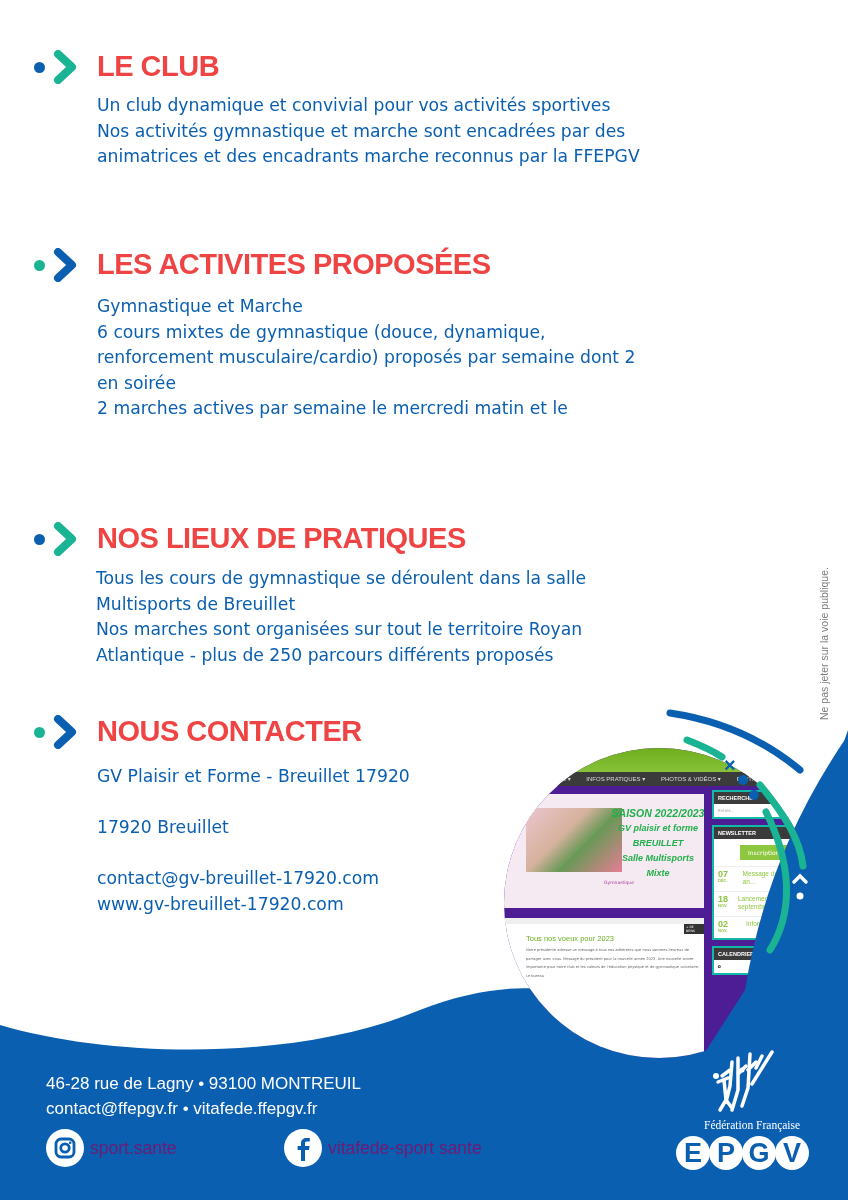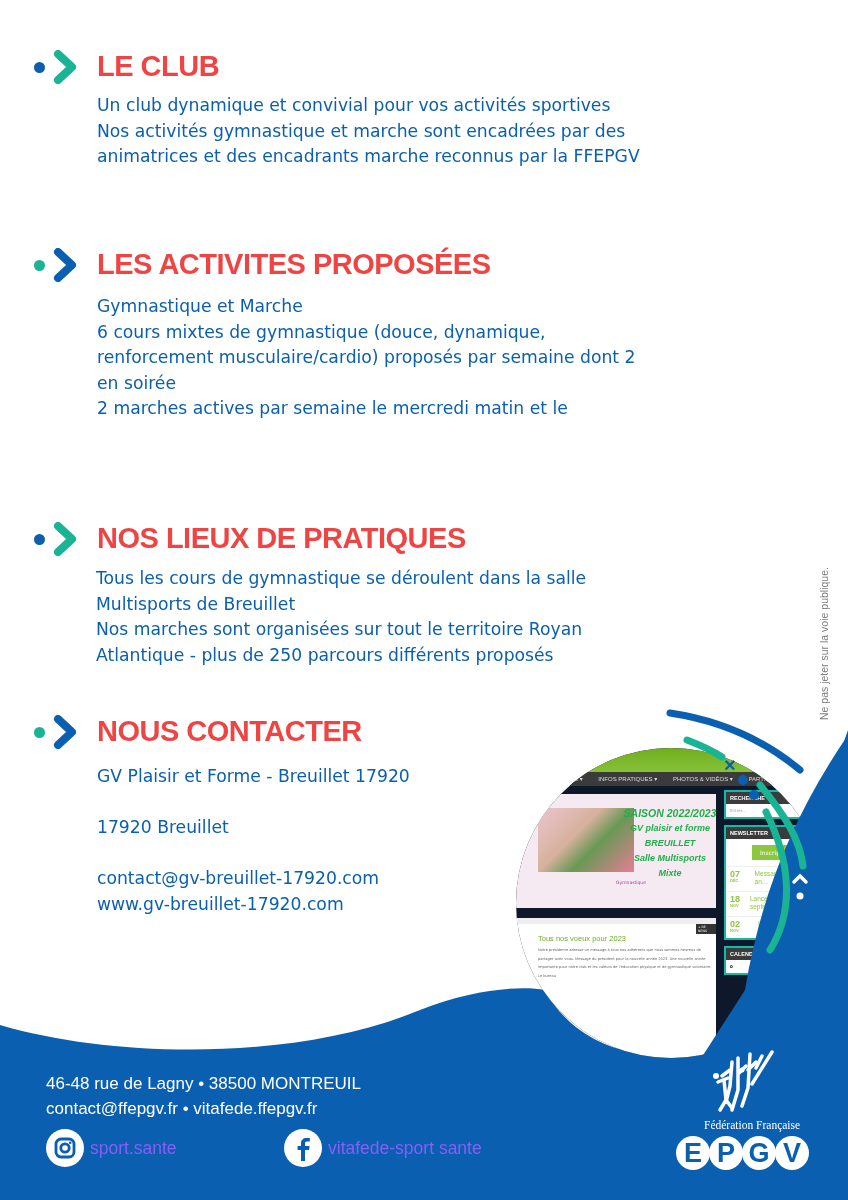--- a/index.html
+++ b/index.html
@@ -13,21 +13,21 @@
   .body-text { position: absolute; left: 97px; font-size: 17.2px; line-height: 25.5px; color: #0a5fb0; white-space: nowrap; }
   .body-text div { height: 25.5px; }
   .body-text .gap { height: 25.5px; }
 
   .vertical-note { position: absolute; left: 818px; top: 720px; transform: rotate(-90deg); transform-origin: left top;
                    font-family: "Liberation Sans", sans-serif; font-size: 10.5px; color: #7d7d7d; white-space: nowrap; }
 
   .footer-shape { position: absolute; left: 0; top: 0; width: 848px; height: 1200px; }
 
   
-  .site { position: absolute; left: 516px; top: 748px; width: 310px; height: 310px; border-radius: 50%; overflow: hidden; background: #0f172a; }
+  .site { position: absolute; left: 504px; top: 748px; width: 310px; height: 310px; border-radius: 50%; overflow: hidden; background: #4c1d95; }
   .site .green-top { position: absolute; left: 0; top: 0; width: 100%; height: 30px; background: linear-gradient(#6fae1d,#8dc63f); }
   .site .navbar { position: absolute; left: 0; top: 24px; width: 100%; height: 14px; background: #3b3b3b; font-family: "Liberation Sans", sans-serif;
                   font-size: 6px; color: #ddd; white-space: nowrap; padding-left: 46px; line-height: 14px; }
   .site .navbar span { margin-right: 14px; }
   .site .banner { position: absolute; left: 0; top: 46px; width: 200px; height: 114px; background: #f6eaf2; }
   .site .banner .photo { position: absolute; left: 22px; top: 14px; width: 96px; height: 64px;
                          background: linear-gradient(135deg,#e9bfc8 0%,#d0a78d 40%,#4f8a3a 60%,#e46a83 100%); opacity: .85; }
   .site .banner .title { position: absolute; left: 104px; top: 12px; font-family: "Liberation Sans", sans-serif; font-style: italic; font-weight: bold;
                          color: #20b04b; font-size: 9px; line-height: 15px; text-align: center; width: 100px; }
   .site .banner .small { position: absolute; left: 40px; top: 86px; width: 150px; font-size: 3.5px; color: #888; text-align: center; line-height: 5px; }
@@ -40,21 +40,21 @@
   .site .box .h { background: #3b3b3b; color: #fff; font-family: "Liberation Sans", sans-serif; font-weight: bold; font-size: 5.5px; padding: 3px 4px; }
   .site .box .c { font-size: 4px; color: #999; padding: 4px; }
   .site .insc { margin: 6px 0 6px 26px; display: inline-block; background: #8dc63f; color: #fff; font-size: 6px; padding: 4px 8px; }
   .site .item { display: flex; padding: 3px 4px 5px; border-top: 1px solid #eee; }
   .site .item .d { width: 28px; color: #8dc63f; font-family: "Liberation Sans", sans-serif; font-weight: bold; font-size: 9px; line-height: 8px; }
   .site .item .d small { display: block; font-size: 4px; line-height: 5px; }
   .site .item .m { color: #8dc63f; font-family: "Liberation Sans", sans-serif; font-size: 6.5px; line-height: 8px; }
   .site .arrow { position: absolute; left: 2px; top: 105px; font-size: 6px; color: #888; }
 
   .footer-text { position: absolute; left: 46px; font-family: "Liberation Sans", sans-serif; color: #ffffff; font-size: 17px; white-space: nowrap; }
-  .social { position: absolute; display: flex; align-items: center; color: #8b5cf6; font-family: "Liberation Sans", sans-serif; font-size: 17.5px; }
+  .social { position: absolute; display: flex; align-items: center; color: #701a75; font-family: "Liberation Sans", sans-serif; font-size: 17.5px; }
   .social .ic { width: 38px; height: 38px; border-radius: 50%; background: #fff; display: flex; align-items: center; justify-content: center; margin-right: 6px; }
 
   .logo { position: absolute; left: 676px; top: 1040px; width: 170px; height: 160px; }
   .logo .fed { position: absolute; left: 28px; top: 79px; font-family: Liberation Serif, serif; font-size: 11.5px; color: #fff; white-space: nowrap; }
   .logo .letters { position: absolute; left: 0px; top: 96px; display: flex; }
   .logo .letters span { width: 34px; height: 34px; border-radius: 50%; background: #fff; color: #0a5fb0; margin-right: -1px;
                         font-family: "Liberation Sans", sans-serif; font-weight: bold; font-size: 27px; text-align: center; line-height: 34px; }
 </style>
 </head>
 <body>
@@ -186,21 +186,21 @@
 <div class="heading" style="top:715px">NOUS CONTACTER</div>
 <div class="body-text" style="top:764px">
   <div>GV Plaisir et Forme - Breuillet 17920</div>
   <div class="gap"></div>
   <div>17920 Breuillet</div>
   <div class="gap"></div>
   <div>contact@gv-breuillet-17920.com</div>
   <div>www.gv-breuillet-17920.com</div>
 </div>
 
-<div class="footer-text" style="top:1074px">46-48 rue de Lagny • 38500 MONTREUIL</div>
+<div class="footer-text" style="top:1074px">46-28 rue de Lagny • 93100 MONTREUIL</div>
 <div class="footer-text" style="top:1099px">contact@ffepgv.fr • vitafede.ffepgv.fr</div>
 
 <div class="social" style="left:46px; top:1129px">
   <span class="ic">
     <svg width="22" height="22" viewBox="0 0 22 22">
         <rect x="2" y="2" width="18" height="18" rx="5" fill="none" stroke="#0a5fb0" stroke-width="2.8"></rect>
         <circle cx="11" cy="11" r="4.2" fill="none" stroke="#0a5fb0" stroke-width="2.8"></circle>
         <circle cx="16.2" cy="5.8" r="1.3" fill="#0a5fb0"></circle>
       </svg>
   </span>

